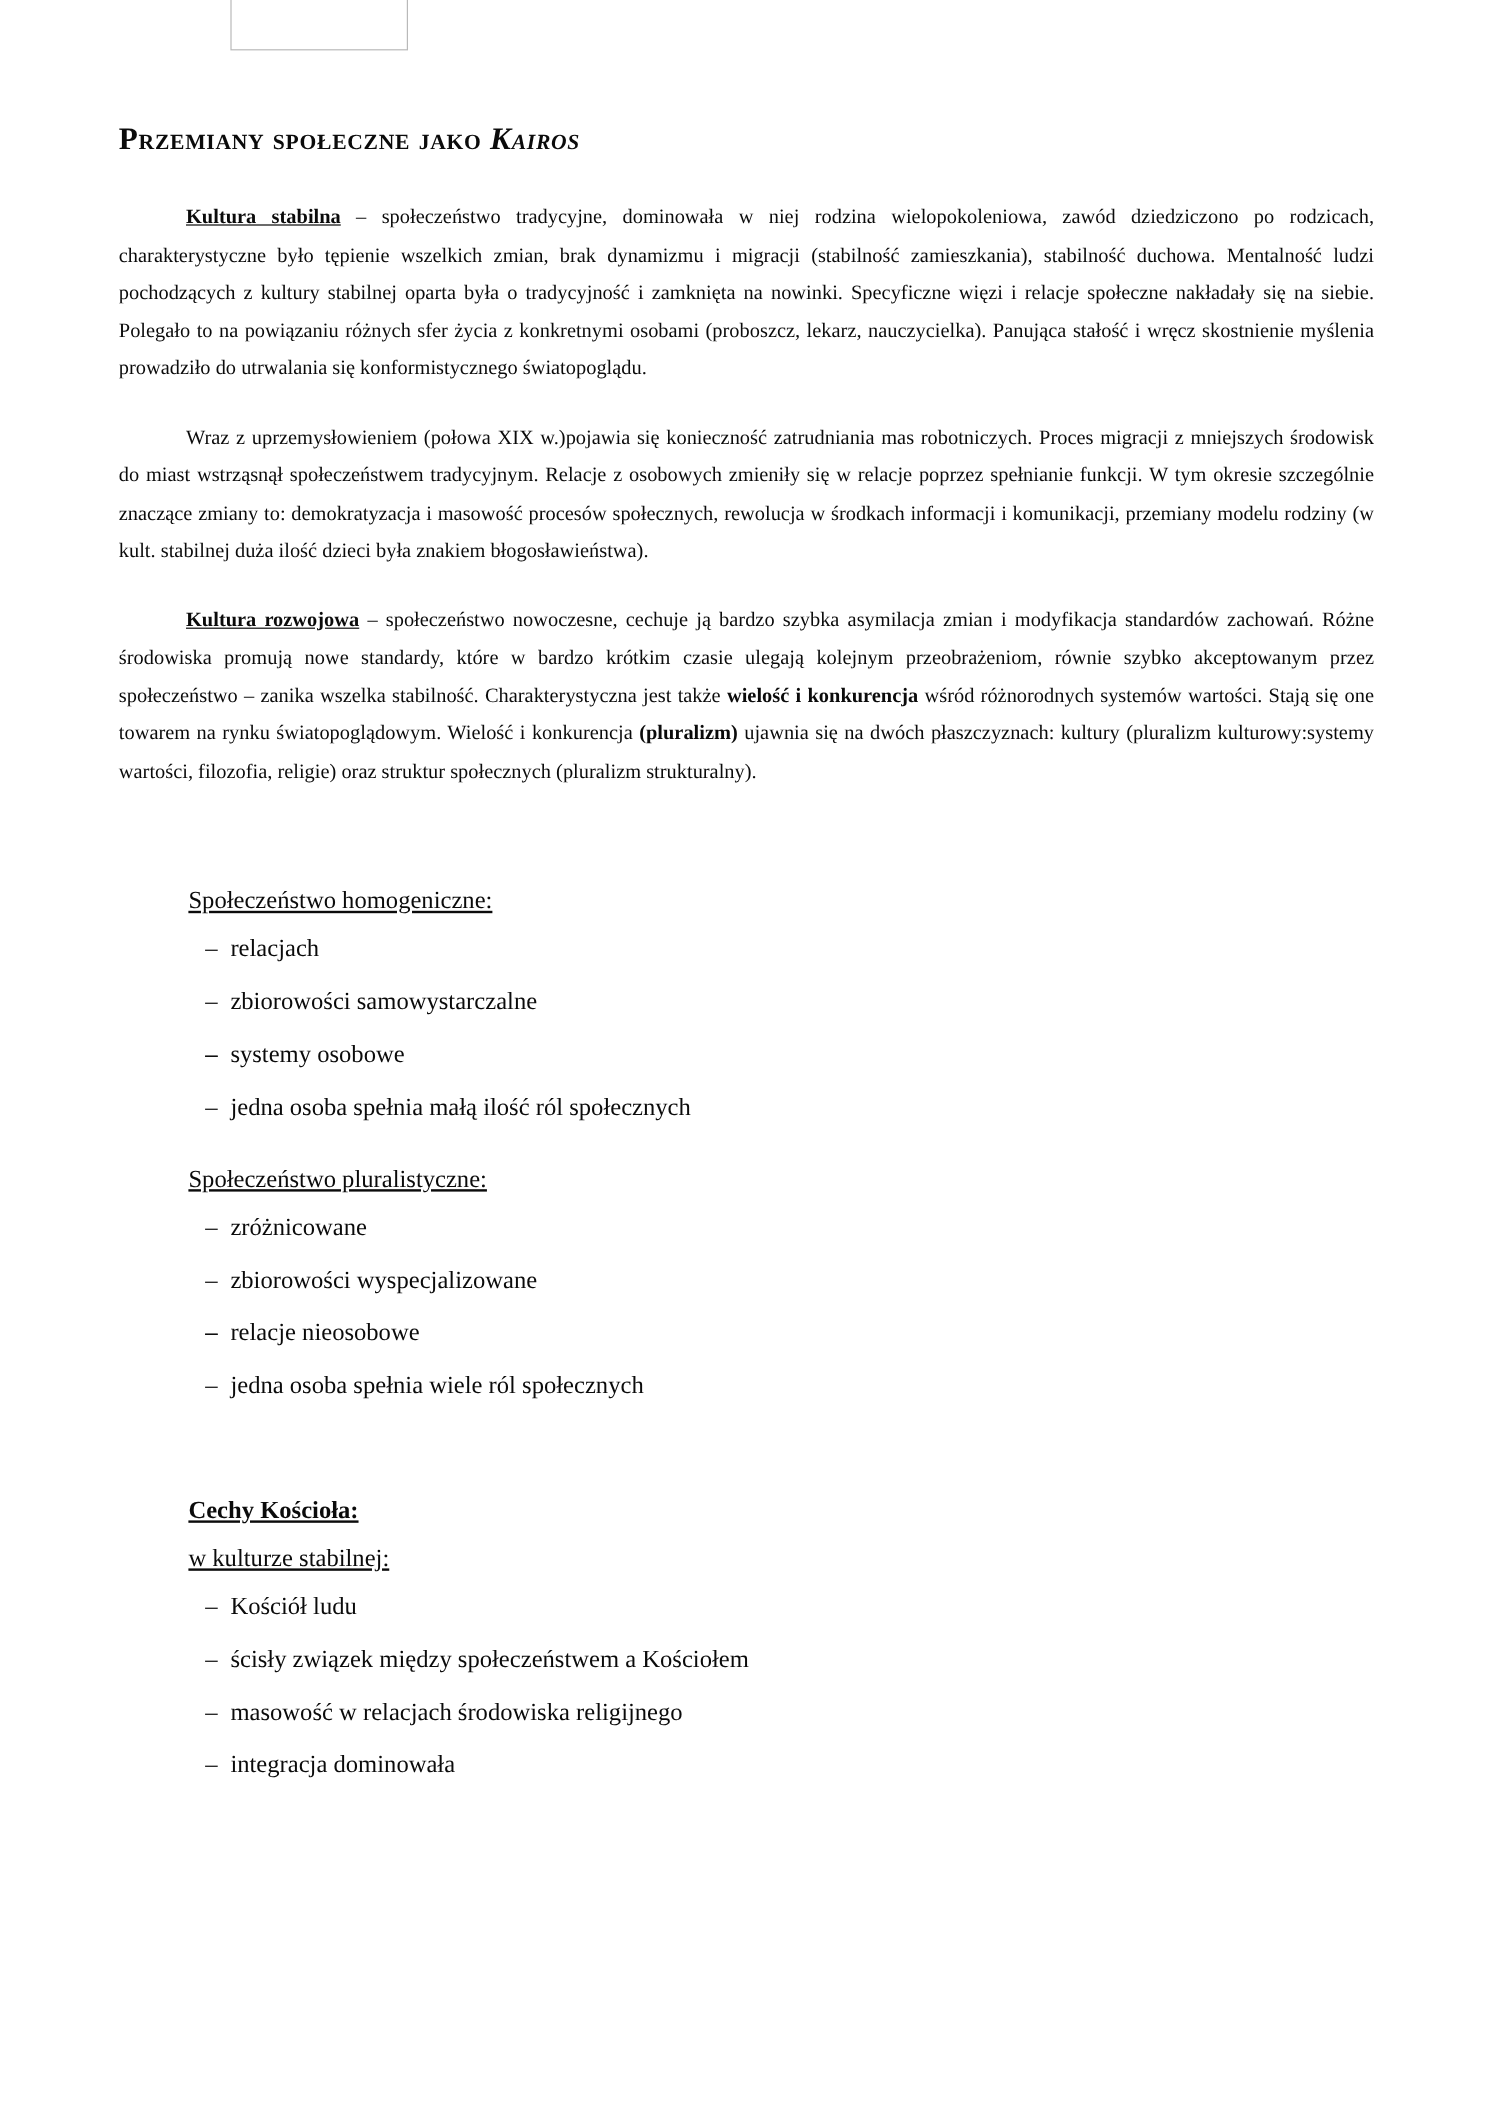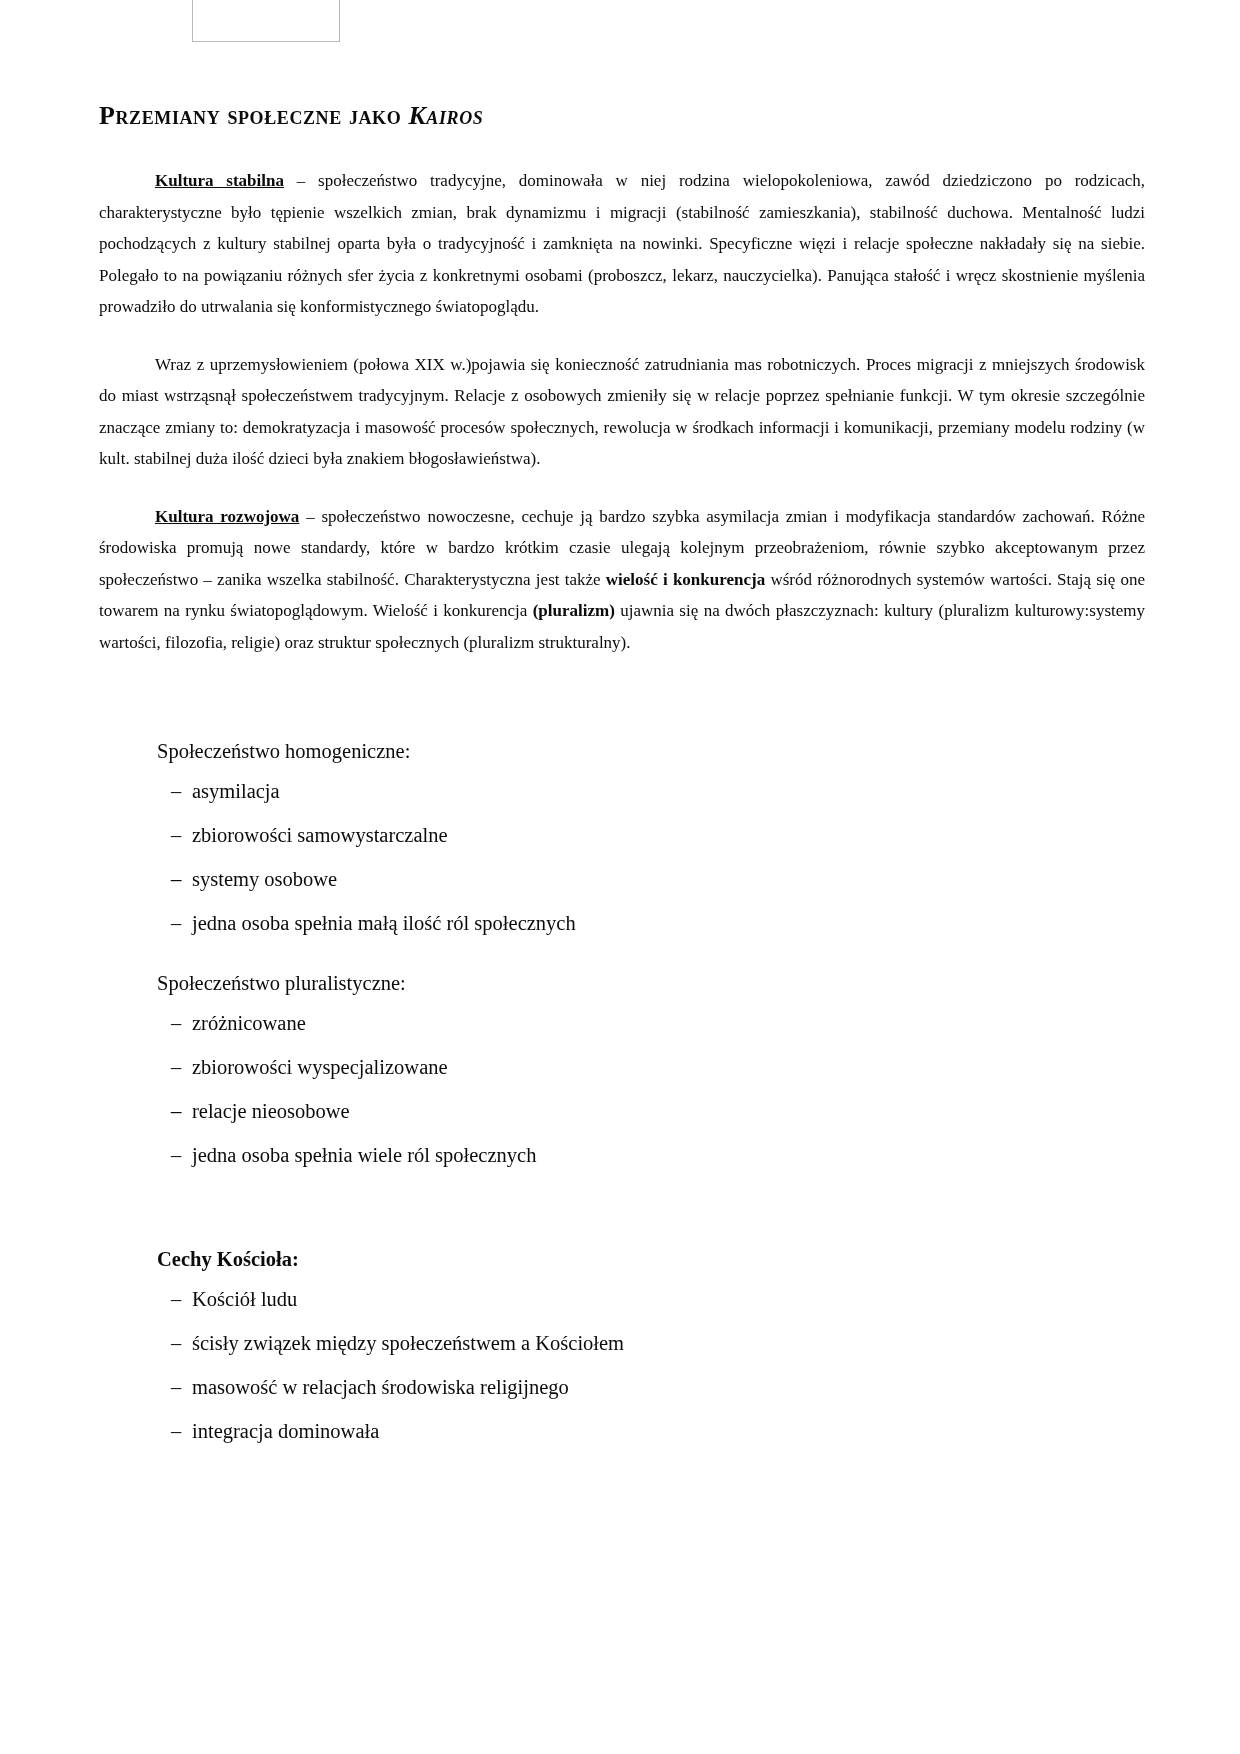--- a/index.html
+++ b/index.html
@@ -64,20 +64,21 @@
   }
   .list-block {
     margin: 0;
     padding: 0;
   }
   .list-heading {
     font-size: 20.5px;
     line-height: 30px;
     margin: 0 0 10px 0;
     padding-left: 58px;
+    text-decoration: underline;
   }
   .list-heading.bold {
     font-weight: bold;
   }
   .list-heading.nopad {
     padding-left: 58px;
   }
   ul.dash-list {
     list-style: none;
     margin: 0;
@@ -117,21 +118,21 @@
 
     <p class="para"><span>Wraz z uprzemysłowieniem (połowa XIX w.)pojawia się konieczność zatrudniania mas robotniczych. Proces migracji z mniejszych środowisk do miast wstrząsnął społeczeństwem tradycyjnym. Relacje z osobowych zmieniły się w relacje poprzez spełnianie funkcji. W tym okresie szczególnie znaczące zmiany to: demokratyzacja i masowość procesów społecznych, rewolucja w środkach informacji i komunikacji, przemiany modelu rodziny (w kult. stabilnej duża ilość dzieci była znakiem błogosławieństwa).</span></p>
 
     <p class="para"><span class="bu">Kultura rozwojowa</span><span> – społeczeństwo nowoczesne, cechuje ją bardzo szybka asymilacja zmian i modyfikacja standardów zachowań. Różne środowiska promują nowe standardy, które w bardzo krótkim czasie ulegają kolejnym przeobrażeniom, równie szybko akceptowanym przez społeczeństwo – zanika wszelka stabilność. Charakterystyczna jest także </span><span class="b">wielość i konkurencja</span><span> wśród różnorodnych systemów wartości. Stają się one towarem na rynku światopoglądowym. Wielość i konkurencja </span><span class="b">(pluralizm)</span><span> ujawnia się na dwóch płaszczyznach: kultury (pluralizm kulturowy:systemy wartości, filozofia, religie) oraz struktur społecznych (pluralizm strukturalny).</span></p>
 
     <div class="gap-lg"></div>
 
     <div class="list-block">
       <div class="list-heading">Społeczeństwo homogeniczne:</div>
       <ul class="dash-list">
-        <li><span class="dash">–</span><span>asymilacja</span></li>
+        <li><span class="dash">–</span><span>relacjach</span></li>
         <li><span class="dash">–</span><span>zbiorowości samowystarczalne</span></li>
         <li><span class="dash">–</span></li>
         <li><span class="dash">–</span><span>systemy osobowe</span></li>
         <li><span class="dash">–</span><span>jedna osoba spełnia małą ilość ról społecznych</span></li>
       </ul>
     </div>
 
     <div class="gap-sm"></div>
 
     <div class="list-block">
@@ -142,20 +143,21 @@
         <li><span class="dash">–</span></li>
         <li><span class="dash">–</span><span>relacje nieosobowe</span></li>
         <li><span class="dash">–</span><span>jedna osoba spełnia wiele ról społecznych</span></li>
       </ul>
     </div>
 
     <div class="gap-xl"></div>
 
     <div class="list-block">
       <div class="list-heading bold">Cechy Kościoła:</div>
+      <div class="list-heading nopad">w kulturze stabilnej:</div>
       <ul class="dash-list">
         <li><span class="dash">–</span><span class="bold-item">Kościół ludu</span></li>
         <li><span class="dash">–</span><span>ścisły związek między społeczeństwem a Kościołem</span></li>
         <li><span class="dash">–</span><span>masowość w relacjach środowiska religijnego</span></li>
         <li><span class="dash">–</span><span>integracja dominowała</span></li>
       </ul>
     </div>
 
   </div>
 </div>

